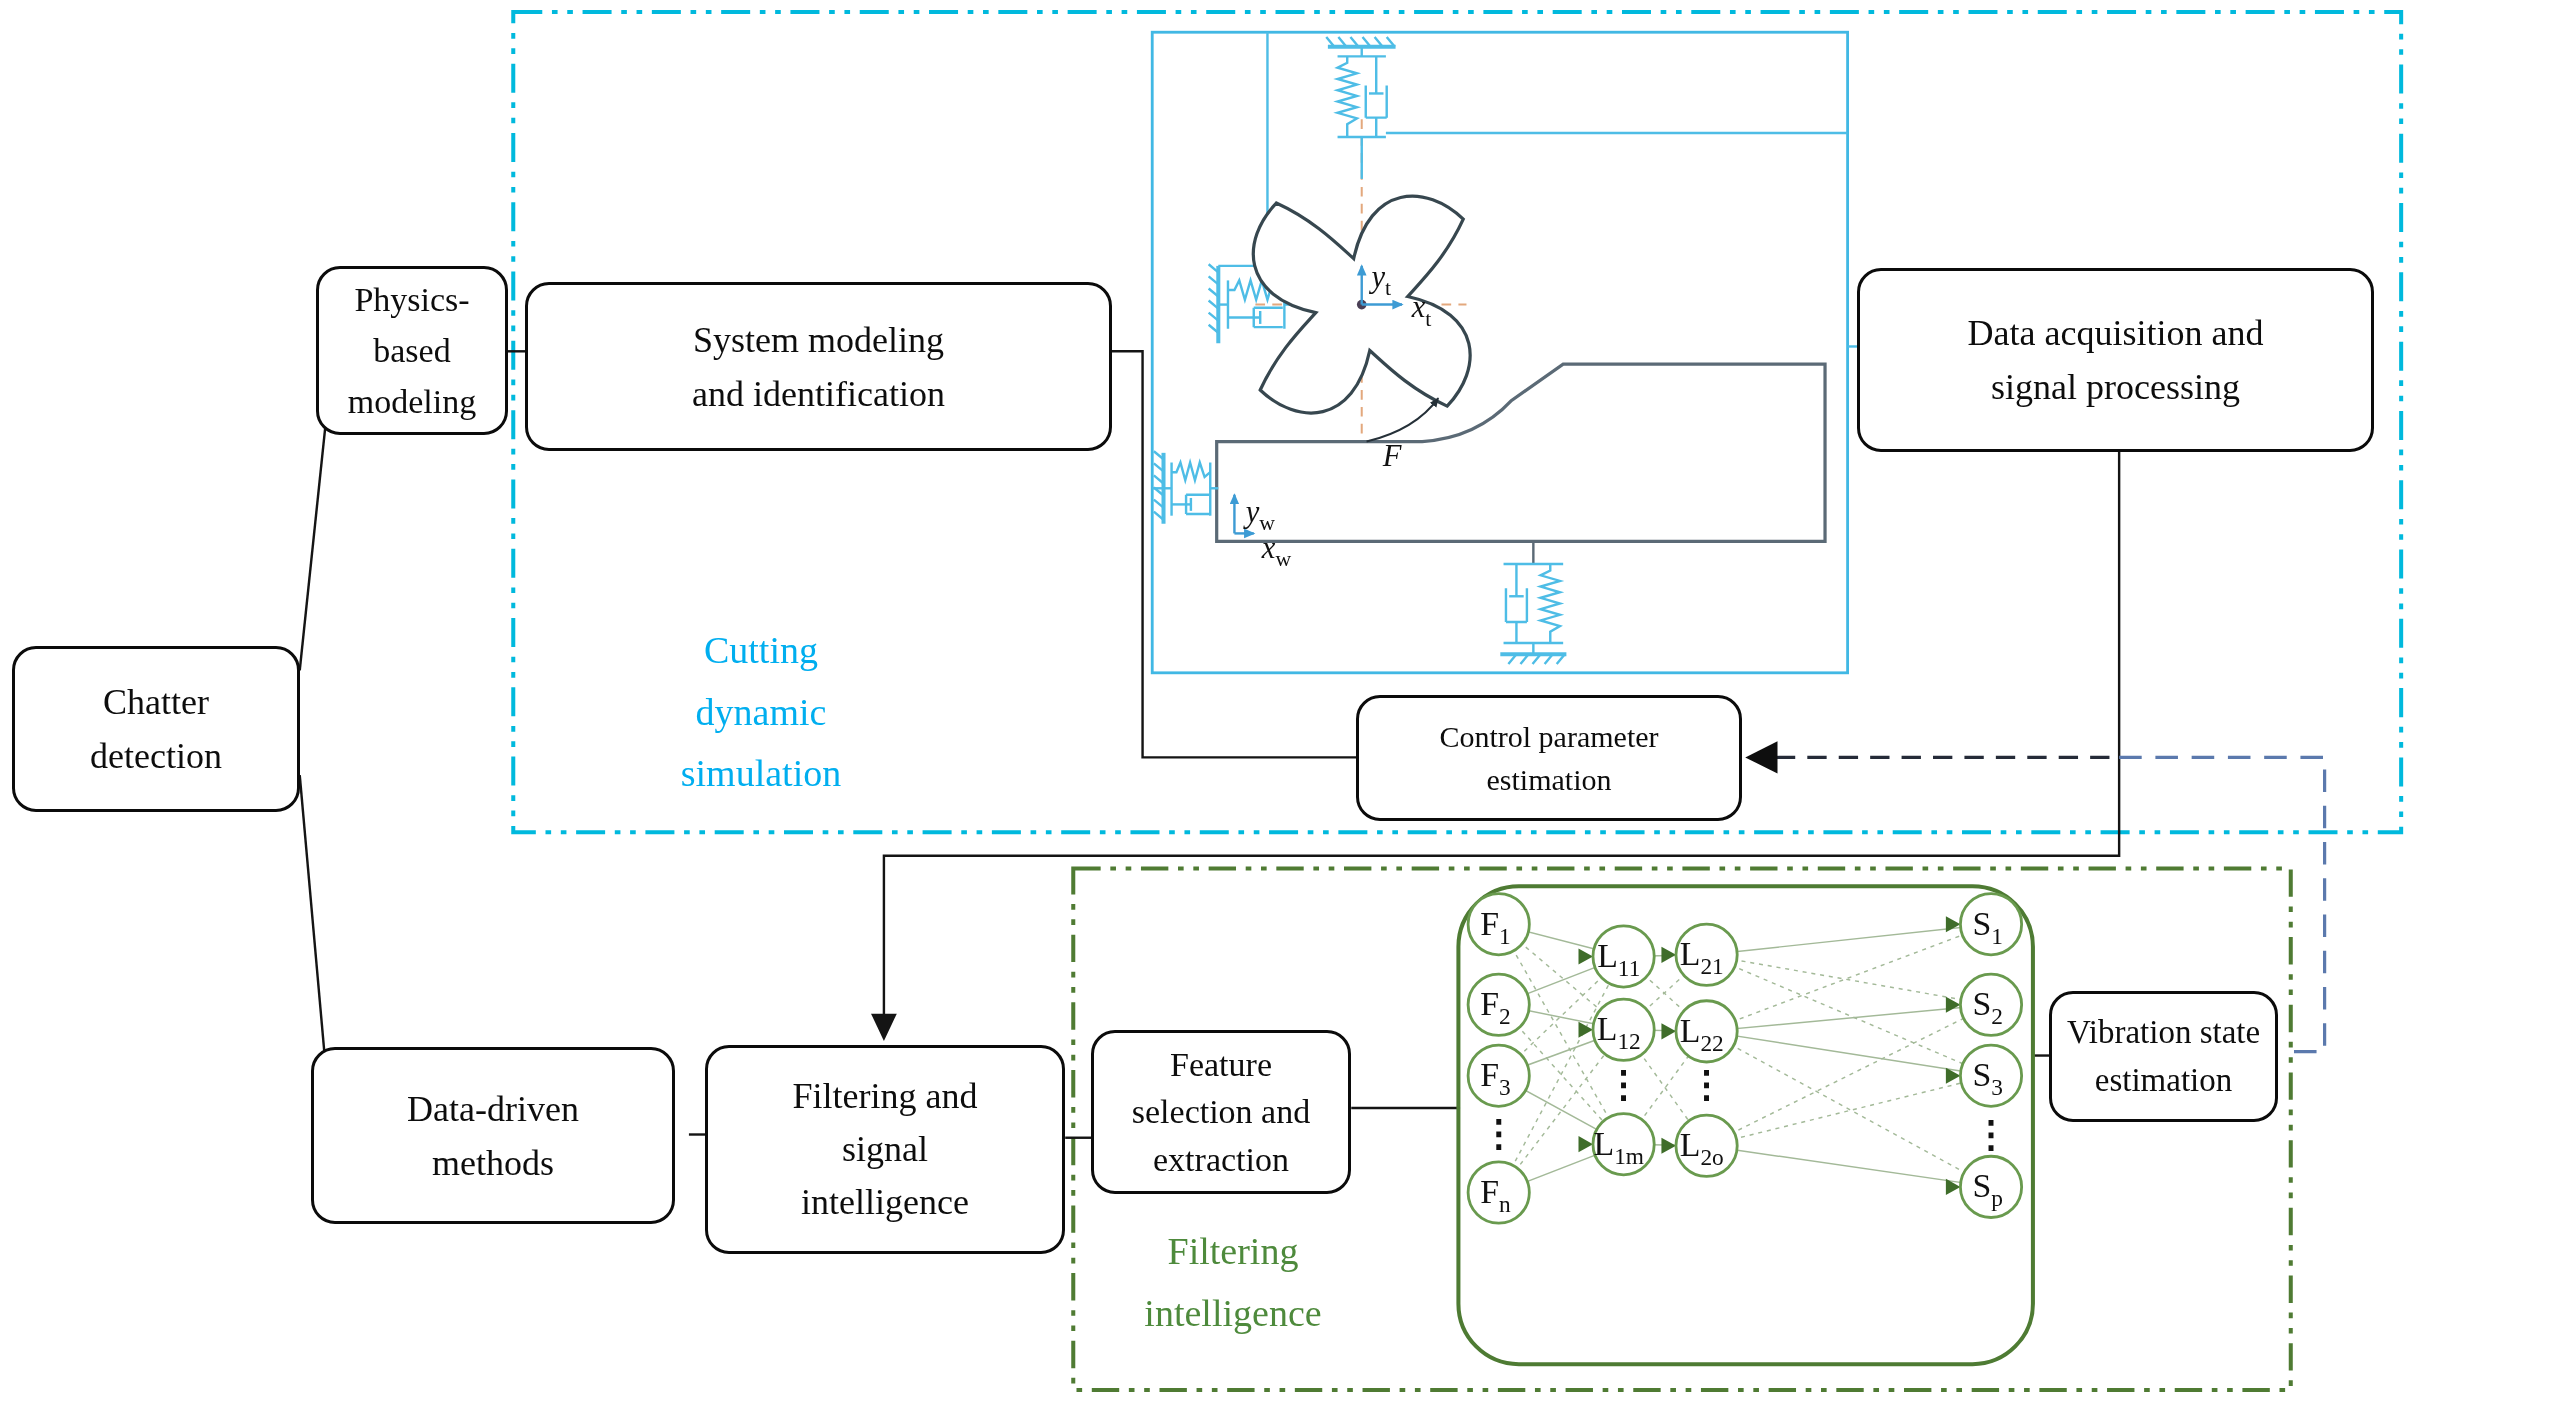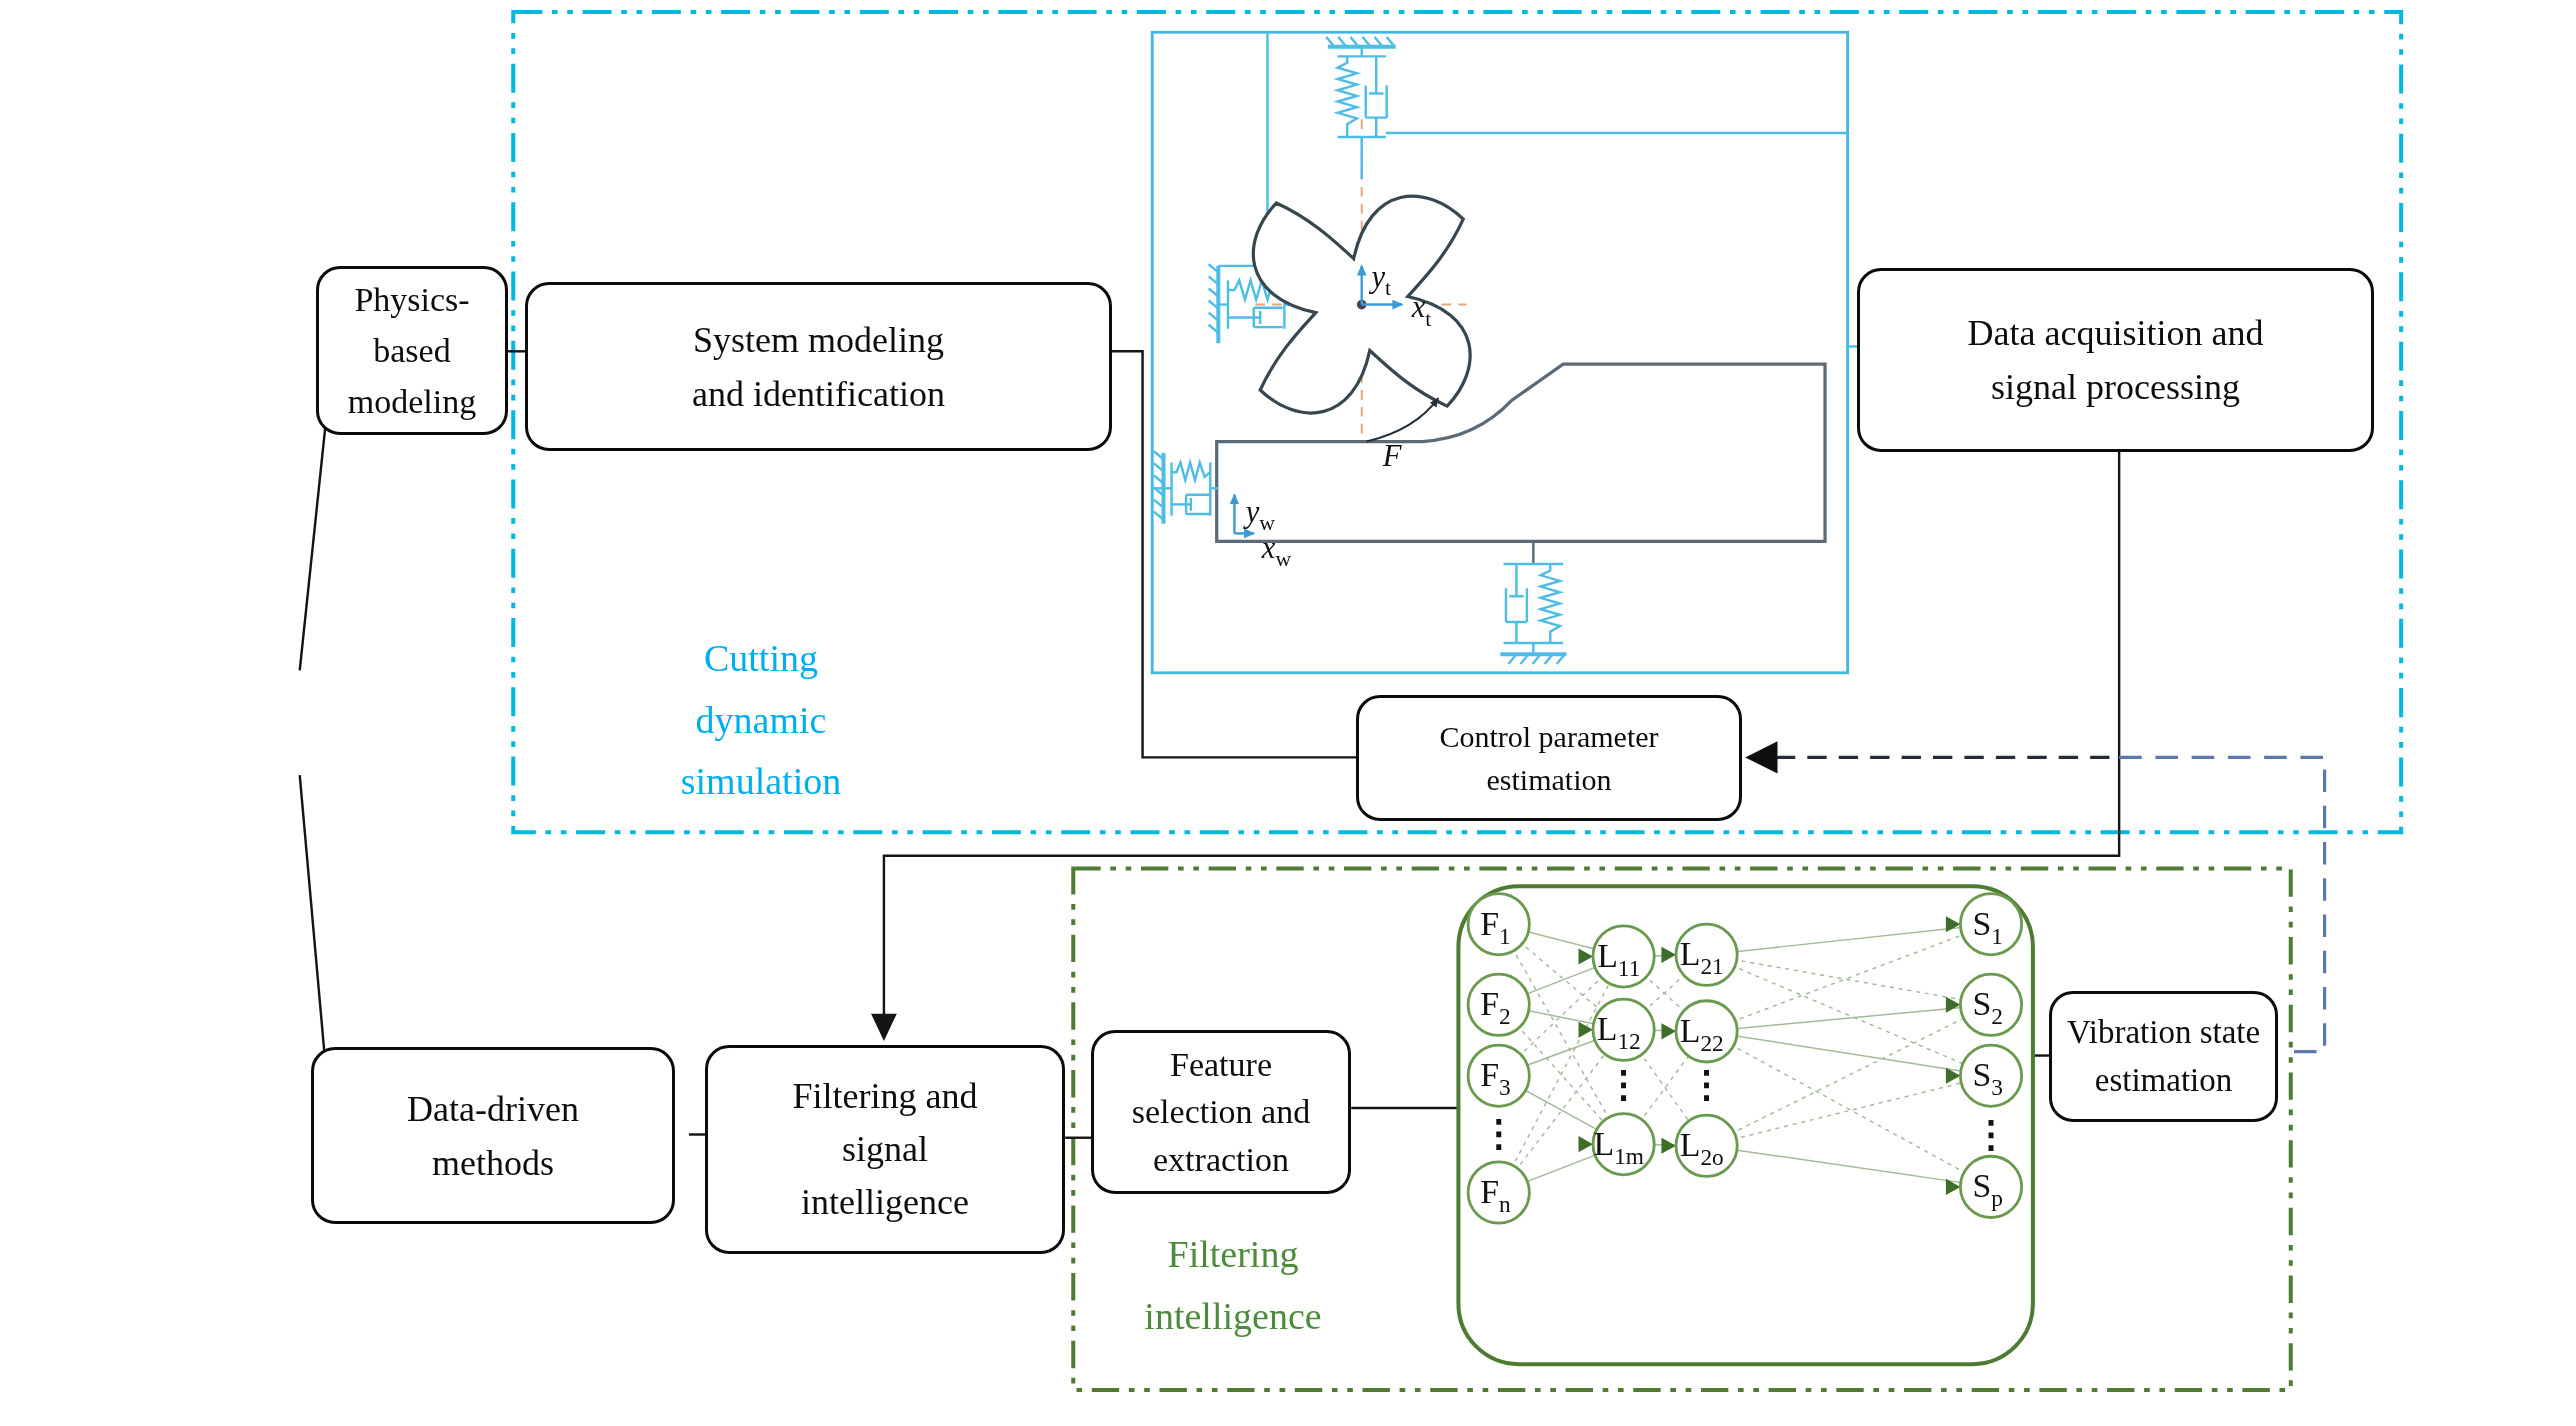--- a/index.html
+++ b/index.html
@@ -7,21 +7,21 @@
   #stage{position:absolute;left:0;top:0;width:2576px;height:1427px;}
   svg{position:absolute;left:0;top:0;}
   .box{
     position:absolute;box-sizing:border-box;background:#ffffff;
     border:3.6px solid #0b0b0b;border-radius:24px;
     display:flex;align-items:center;justify-content:center;text-align:center;
     font-size:36px;line-height:1.5;color:#0d0d0d;white-space:pre-line;padding:0 4.8px;
   }
   .region-label{
     position:absolute;box-sizing:border-box;background:transparent;
-    display:flex;align-items:center;justify-content:center;text-align:center;
+    display:flex;justify-content:center;text-align:center;
     font-size:38px;line-height:1.62;white-space:pre-line;
   }
   .region-label.cyan{color:#00aeef;}
   .region-label.green{color:#4e8a3c;}
   text{font-family:"Liberation Serif",serif;fill:#111;}
   .nn-label{font-size:42px;}
   .nn-label .sub{font-size:29px;}
   .axis-label{font-size:38px;font-style:italic;}
   .axis-label .sub{font-size:27px;font-style:normal;}
   .dots{font-size:46px;font-weight:bold;}
@@ -253,20 +253,24 @@
 
       <text class="nn-label" x="2467" y="1160"><tspan>S</tspan><tspan class="sub" dy="11">1</tspan></text>
       <text class="nn-label" x="2467" y="1260"><tspan>S</tspan><tspan class="sub" dy="11">2</tspan></text>
       <text class="nn-label" x="2467" y="1348"><tspan>S</tspan><tspan class="sub" dy="11">3</tspan></text>
       <text class="nn-label" x="2467" y="1486"><tspan>S</tspan><tspan class="sub" dy="11">p</tspan></text>
       <text class="dots" x="2471" y="1424">⋮</text>
     </g>
   </g>
 </svg>
 
+<div class="box" style="left:12px;top:646px;width:288px;height:166px">
+  <span>Chatter
+detection</span>
+</div>
 
 <div class="box" style="left:316px;top:266px;width:192px;height:169px;font-size:34px">
   <span>Physics-based
 modeling</span>
 </div>
 
 <div class="box" style="left:525px;top:282px;width:587px;height:169px">
   <span>System modeling
 and identification</span>
 </div>

